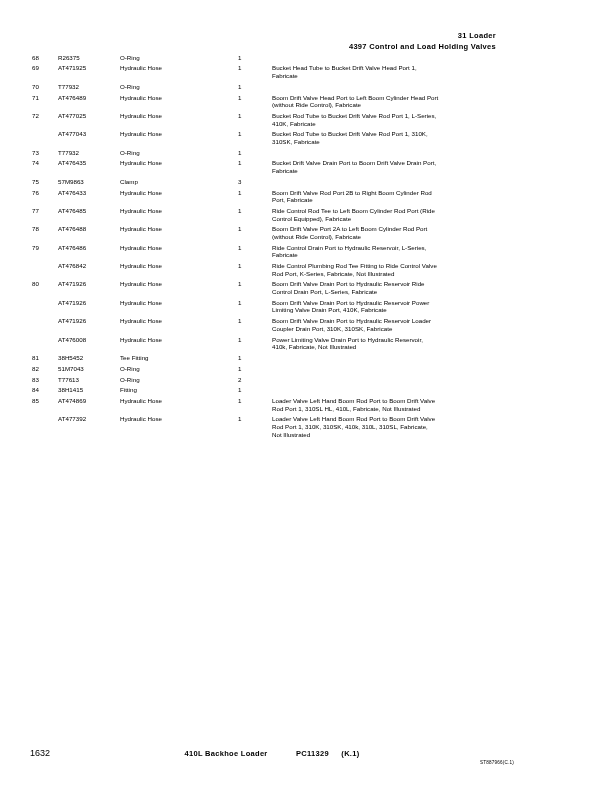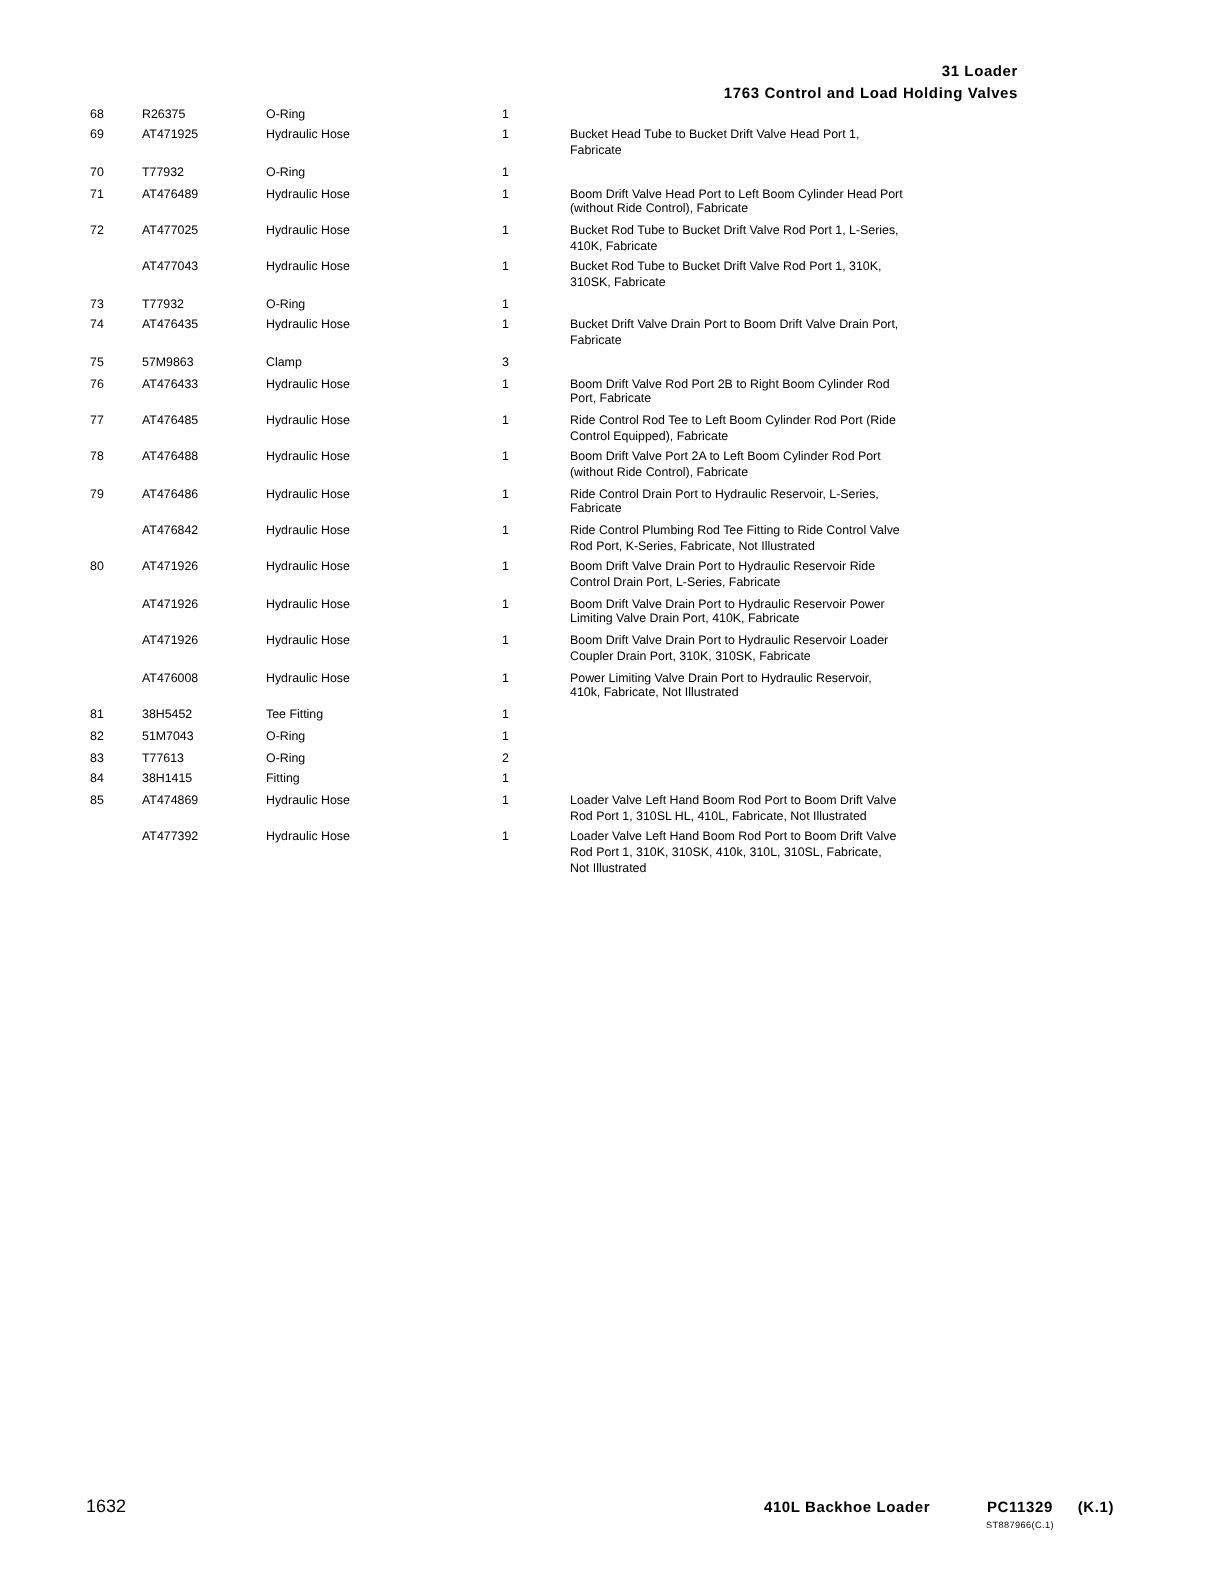--- a/index.html
+++ b/index.html
@@ -10,21 +10,21 @@
     width: 612px;
     height: 792px;
     background: #ffffff;
     font-family: "Liberation Sans", sans-serif;
     color: #000000;
     position: relative;
     overflow: hidden;
   }
   .page {
     position: absolute;
-    left: 13px; top: 0;
+    left: 0; top: 0;
     width: 544px;
     height: 792px;
   }
   
   .header {
     position: absolute;
     right: 48px;
     top: 30px;
     text-align: right;
     font-size: 7.5px;
@@ -79,21 +79,21 @@
     position: absolute;
     left: 30px;
     bottom: 10px;
     font-size: 9px;
     font-weight: normal;
   }
   .footer .center {
     position: absolute;
     left: 0; right: 0;
     bottom: 10px;
-    text-align: right;
+    text-align: center;
     font-size: 7.5px;
     font-weight: bold;
     letter-spacing: 0.3px;
   }
   .footer .center .pub { margin-left: 26px; }
   .footer .center .rev { margin-left: 10px; }
   .footer .docid {
     position: absolute;
     right: 30px;
     bottom: 3px;
@@ -101,21 +101,21 @@
     letter-spacing: 0.2px;
   }
 </style>
 </head>
 <body>
 
 <div class="page">
 
   <div class="header">
     <div>31  Loader</div>
-    <div>1763 Control and Load Holding Valves</div>
+    <div>4397 Control and Load Holding Valves</div>
   </div>
 
   <div class="table-wrap">
     <table class="parts">
       <colgroup>
         <col class="col-item">
         <col class="col-part">
         <col class="col-desc">
         <col class="col-qty">
         <col class="col-rem">

